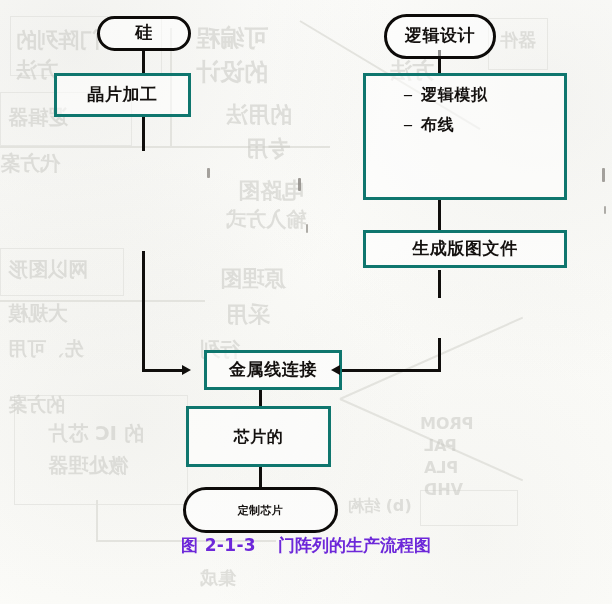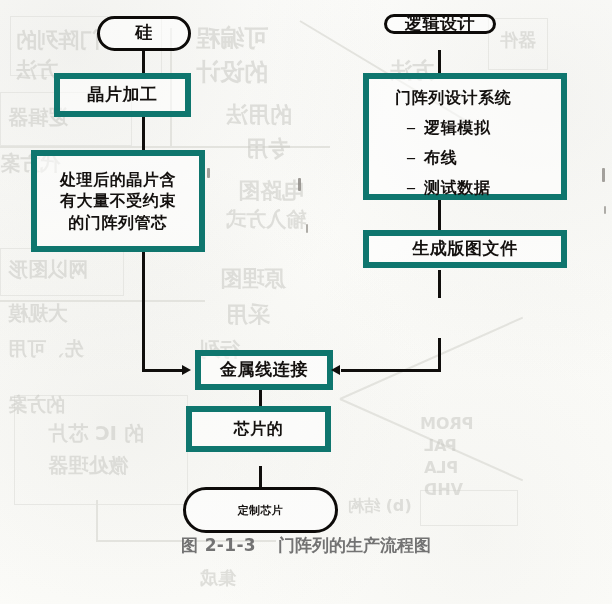--- a/index.html
+++ b/index.html
@@ -61,21 +61,21 @@
     align-items: center;
     justify-content: center;
     text-align: center;
     color: #14110f;
     background: rgba(255,255,255,.55);
     font-weight: 700;
     letter-spacing: .035em;
     z-index: 5;
   }
   .rect {
-    border: 6px solid #0f766e;
+    border: 3px solid #0f766e;
   }
   .stadium {
     border: 3px solid #0d0b09;
     border-radius: 999px;
   }
   .node .ln { display: block; line-height: 1.32; }
 
   
   .listnode {
     align-items: flex-start;
@@ -115,21 +115,21 @@
     border-bottom: 5px solid transparent;
     border-right: 9px solid #100e0c;
     z-index: 6;
   }
 
   
   .caption {
     position: absolute;
     left: 0; right: 0;
     text-align: center;
-    color: #737373;
+    color: #6d28d9;
     font-weight: 700;
     font-family: "DejaVu Sans", sans-serif;
     z-index: 7;
   }
   .caption .fignum { letter-spacing: .02em; }
   .caption .gap { display:inline-block; width: 22px; }
 
   
   .speck {
     position: absolute;
@@ -219,55 +219,46 @@
   <div class="conn v" style="left:259px; top:466px; height:22px;"></div>
 
   <div class="node stadium" style="left:97px; top:16px; width:94px; height:35px; font-size:17px;">
     <span class="ln">硅</span>
   </div>
 
   <div class="node rect" style="left:54px; top:73px; width:137px; height:44px; font-size:17px;">
     <span class="ln">晶片加工</span>
   </div>
 
-  <div class="node rect" style="left:31px; top:150px; width:174px; height:102px; font-size:16px;">
-    <span class="ln">处理后的晶片含</span>
-    <span class="ln">有大量不受约束</span>
-    <span class="ln">的门阵列管芯</span>
-  </div>
-
-  <div class="node stadium" style="left:384px; top:14px; width:112px; height:20px; font-size:17px;">
+
+  <div class="node stadium" style="left:384px; top:14px; width:112px; height:45px; font-size:17px;">
     <span class="ln">逻辑设计</span>
   </div>
 
   <div class="node rect listnode" style="left:363px; top:73px; width:204px; height:127px; font-size:16px;">
     <div class="inner">
-      <span class="head">门阵列设计系统</span>
       <span class="li">
         <span class="dash">–</span><span>逻辑模拟</span>
       </span>
       <span class="li">
         <span class="dash">–</span><span>布线</span>
       </span>
-      <span class="li">
-        <span class="dash">–</span><span>测试数据</span>
-      </span>
     </div>
   </div>
 
   <div class="node rect" style="left:363px; top:230px; width:204px; height:38px; font-size:17px;">
     <span class="ln">生成版图文件</span>
   </div>
 
 
-  <div class="node rect" style="left:195px; top:350px; width:138px; height:40px; font-size:17px;">
+  <div class="node rect" style="left:204px; top:350px; width:138px; height:40px; font-size:17px;">
     <span class="ln">金属线连接</span>
   </div>
 
-  <div class="node rect" style="left:186px; top:406px; width:145px; height:46px; font-size:16px;">
+  <div class="node rect" style="left:186px; top:406px; width:145px; height:61px; font-size:16px;">
     <span class="ln">芯片的</span>
   </div>
 
   <div class="node stadium" style="left:183px; top:487px; width:155px; height:46px; font-size:11px;">
     <span class="ln">定制芯片</span>
   </div>
 
   <div class="caption" style="top:534px; font-size:17px;">
     <span class="fignum">图 2-1-3</span><span class="gap"></span><span>门阵列的生产流程图</span>
   </div>

